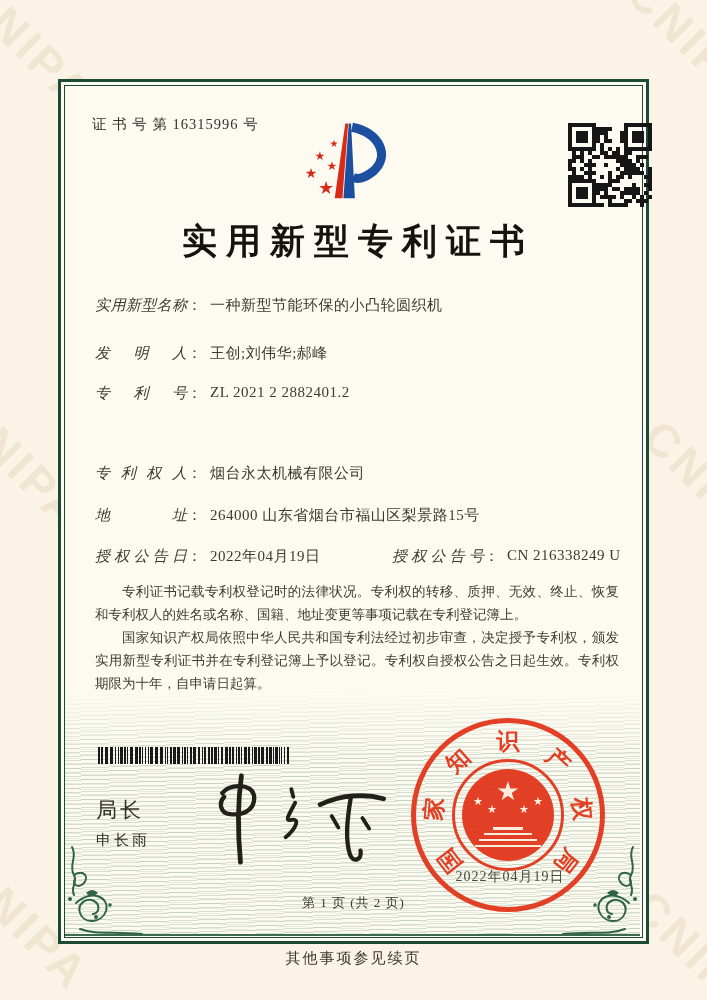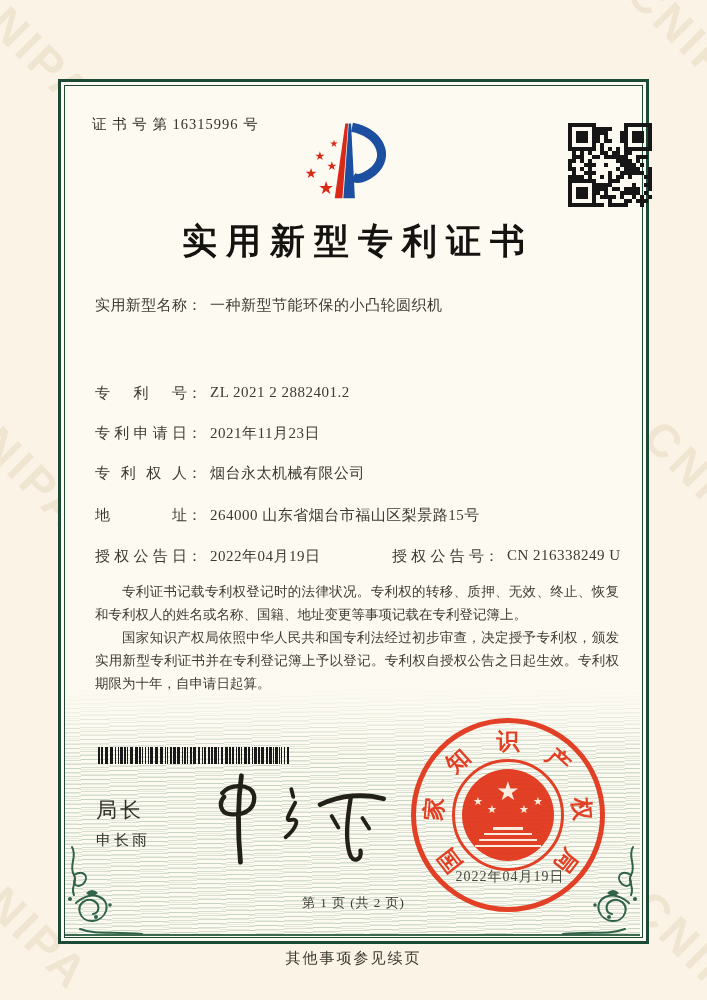--- a/index.html
+++ b/index.html
@@ -53,21 +53,21 @@
   .logo{position:absolute;left:277px;top:109px;width:150px;height:96px;}
   .logo-star{position:absolute;color:var(--logo-red);transform:translate(-50%,-50%);line-height:1;
     font-family:"DejaVu Sans",sans-serif;}
   .qr{position:absolute;left:568px;top:123px;width:84px;height:84px;}
   .title{
     position:absolute;left:0;right:0;top:218px;text-align:center;
     font-size:35px;font-weight:bold;letter-spacing:9px;text-indent:9px;color:#151310;
   }
   
   .field-row{position:absolute;left:95px;width:545px;height:22px;font-size:15px;color:#3d3a31;white-space:nowrap;}
-  .flabel{display:inline-block;width:92px;text-align:justify;text-align-last:justify;vertical-align:top;}
+  .flabel{display:inline-block;width:92px;text-align:justify;text-align-last:justify;vertical-align:top;font-style:italic;}
   .fcolon{display:inline-block;vertical-align:top;}
   .fvalue{margin-left:8px;letter-spacing:0.5px;}
   .pair2{position:absolute;left:297px;top:0;}
   .r1{top:296px}.r2{top:344px}.r3{top:384px}.r4{top:424px}.r5{top:464px}.r6{top:506px}.r7{top:547px}
   
   .body-text{position:absolute;left:95px;top:580px;width:524px;font-size:13.5px;line-height:23px;
     text-align:justify;color:#3f3c33;}
   .body-text p{margin:0;text-indent:2em;}
   
   .barcode{position:absolute;left:98px;top:747px;width:193px;height:17px;}
@@ -412,25 +412,25 @@
         <rect x="56" y="80" width="4" height="4" fill="#161616"></rect>
         <rect x="72" y="80" width="4" height="4" fill="#161616"></rect>
       </svg>
     </div>
 
   <div class="title">实用新型专利证书</div>
 
   <div class="field-row r1">
     <span class="flabel">实用新型名称</span><span class="fcolon">：</span><span class="fvalue">一种新型节能环保的小凸轮圆织机</span>
   </div>
+  <div class="field-row r2">
+    <span class="flabel">发明人</span><span class="fcolon">：</span><span class="fvalue">王创;刘伟华;郝峰</span>
+  </div>
   <div class="field-row r3">
     <span class="flabel">专利号</span><span class="fcolon">：</span><span class="fvalue">ZL 2021 2 2882401.2</span>
-  </div>
-  <div class="field-row r4">
-    <span class="flabel">专利申请日</span><span class="fcolon">：</span><span class="fvalue">2021年11月23日</span>
   </div>
   <div class="field-row r5">
     <span class="flabel">专利权人</span><span class="fcolon">：</span><span class="fvalue">烟台永太机械有限公司</span>
   </div>
   <div class="field-row r6">
     <span class="flabel">地址</span><span class="fcolon">：</span><span class="fvalue">264000 山东省烟台市福山区梨景路15号</span>
   </div>
   <div class="field-row r7">
     <span class="flabel">授权公告日</span><span class="fcolon">：</span><span class="fvalue">2022年04月19日</span>
     <span class="pair2">

